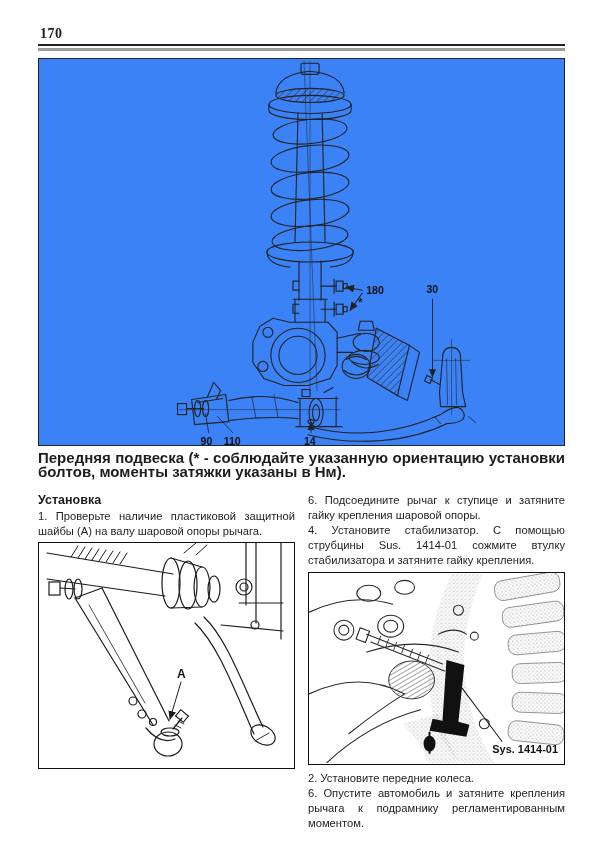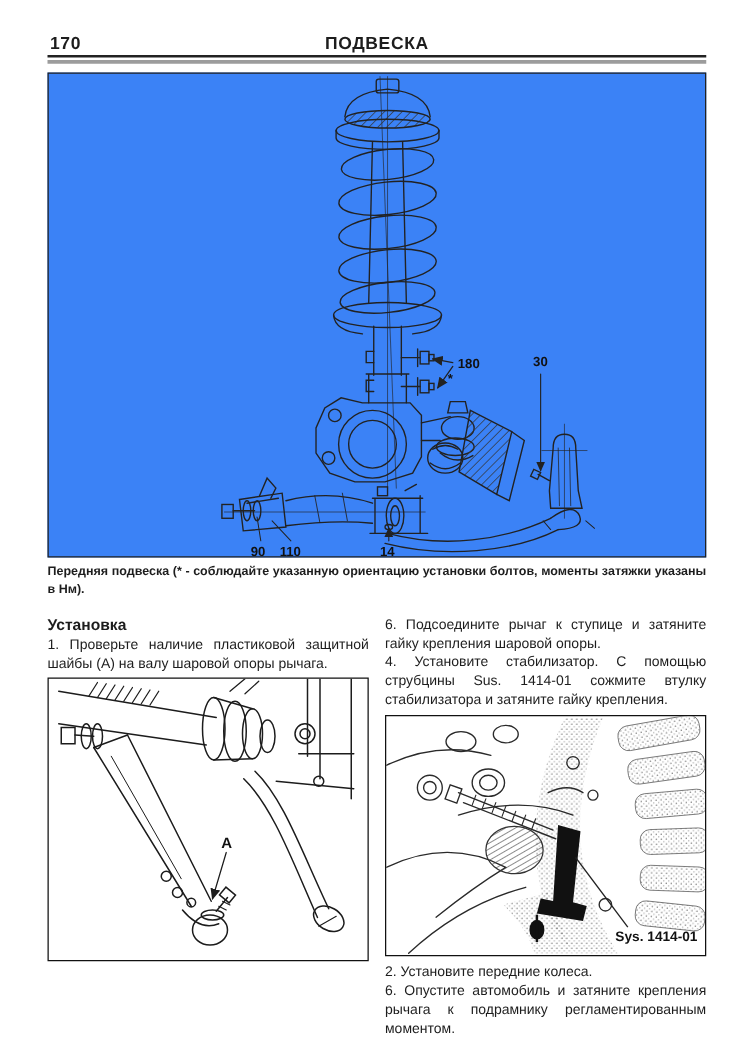--- a/index.html
+++ b/index.html
@@ -4,47 +4,46 @@
 <style>
   html,body{margin:0;padding:0;background:#ffffff;}
   body{
     width:600px;height:849px;position:relative;overflow:hidden;
     font-family:"Liberation Sans","DejaVu Sans",sans-serif;
     color:#1d1d1d;
   }
   .page{position:absolute;left:38px;top:24px;width:527px;}
   
   .hdr{position:relative;height:20px;border-bottom:2px solid #222;}
-  .hdr .pageno{position:absolute;left:2px;bottom:2px;font-size:14px;font-weight:bold;letter-spacing:.5px;}
+  .hdr .pageno{position:absolute;left:2px;bottom:2px;font-size:14px;font-weight:bold;letter-spacing:.5px;font-family:Liberation Serif, serif;}
   .hdr .title{position:absolute;left:0;right:0;bottom:2px;text-align:center;font-size:14px;font-weight:bold;letter-spacing:.5px;}
   .rule2{height:3px;background:#9c9c9c;margin-top:2px;}
   
   .mainfig{margin-top:7px;border:1.3px solid #222;height:386px;position:relative;background:#3b82f6;}
   .mainfig svg{display:block;width:100%;height:100%;}
-  .caption{margin-top:5px;font-size:10px;line-height:14px;font-weight:bold;text-align:justify;}
+  .caption{margin-top:5px;font-size:15px;line-height:14px;font-weight:bold;text-align:justify;}
   
   .cols{display:flex;gap:13px;margin-top:14px;}
   .col{width:299px;}
   .sec-title{font-size:12.5px;font-weight:bold;margin:0 0 2px 0;}
   .step{font-size:11.2px;line-height:15px;text-align:justify;margin:0;}
   .figbox{border:1.3px solid #111;background:#fff;margin-top:3px;}
   .figbox svg{display:block;width:100%;height:100%;}
   .leftfig{height:225px;margin-bottom:6px;}
   .rightfig{height:191px;margin-top:4px;margin-bottom:6px;}
   svg text{font-family:"Liberation Sans","DejaVu Sans",sans-serif;fill:#111;}
   .callout{font-size:10.5px;font-weight:bold;}
 </style>
 </head>
 <body>
 
 <div class="page">
 
   <div class="hdr">
     <span class="pageno">170</span>
-    <span class="title">ПОДВЕСКА</span>
   </div>
   <div class="rule2"></div>
 
   <div class="mainfig">
     <svg viewBox="0 0 523 384">
       <defs>
         <pattern id="hatchA" width="5" height="5" patternTransform="rotate(45)" patternUnits="userSpaceOnUse">
           <line x1="0" y1="0" x2="0" y2="5" stroke="#333" stroke-width="1.1"></line>
         </pattern>
         <marker id="ah" markerWidth="9" markerHeight="8" refX="8" refY="4" orient="auto">

